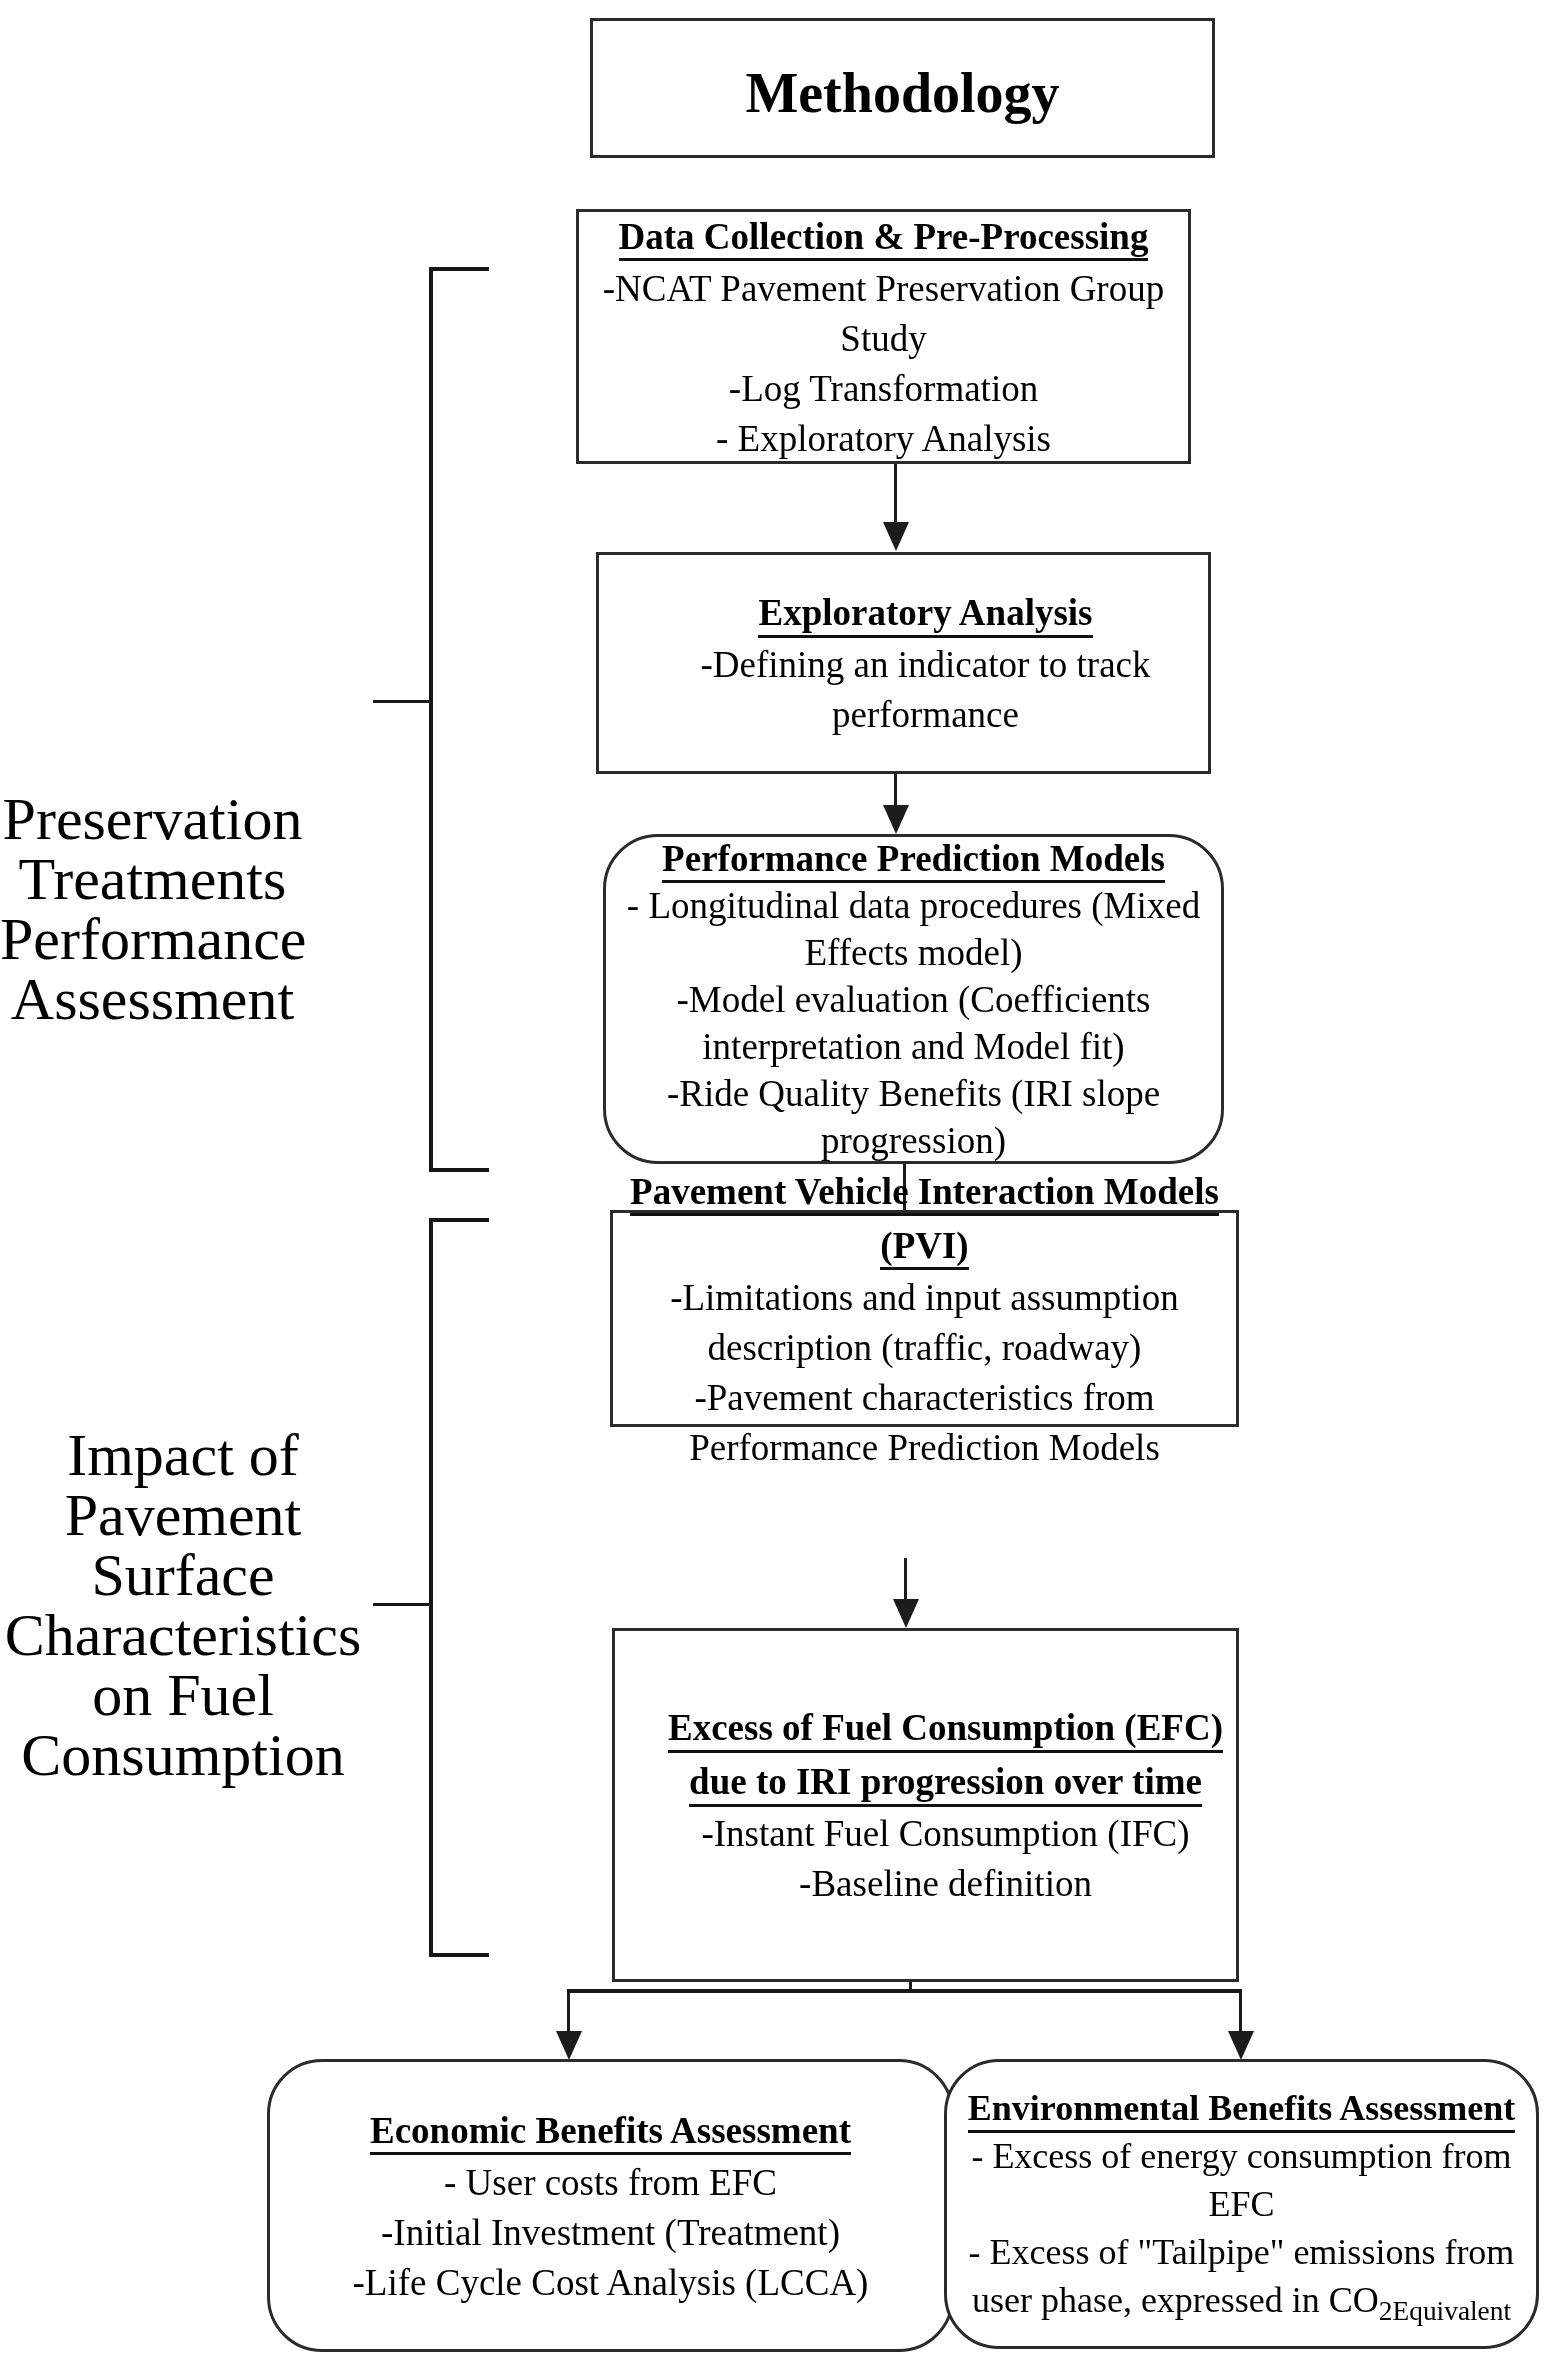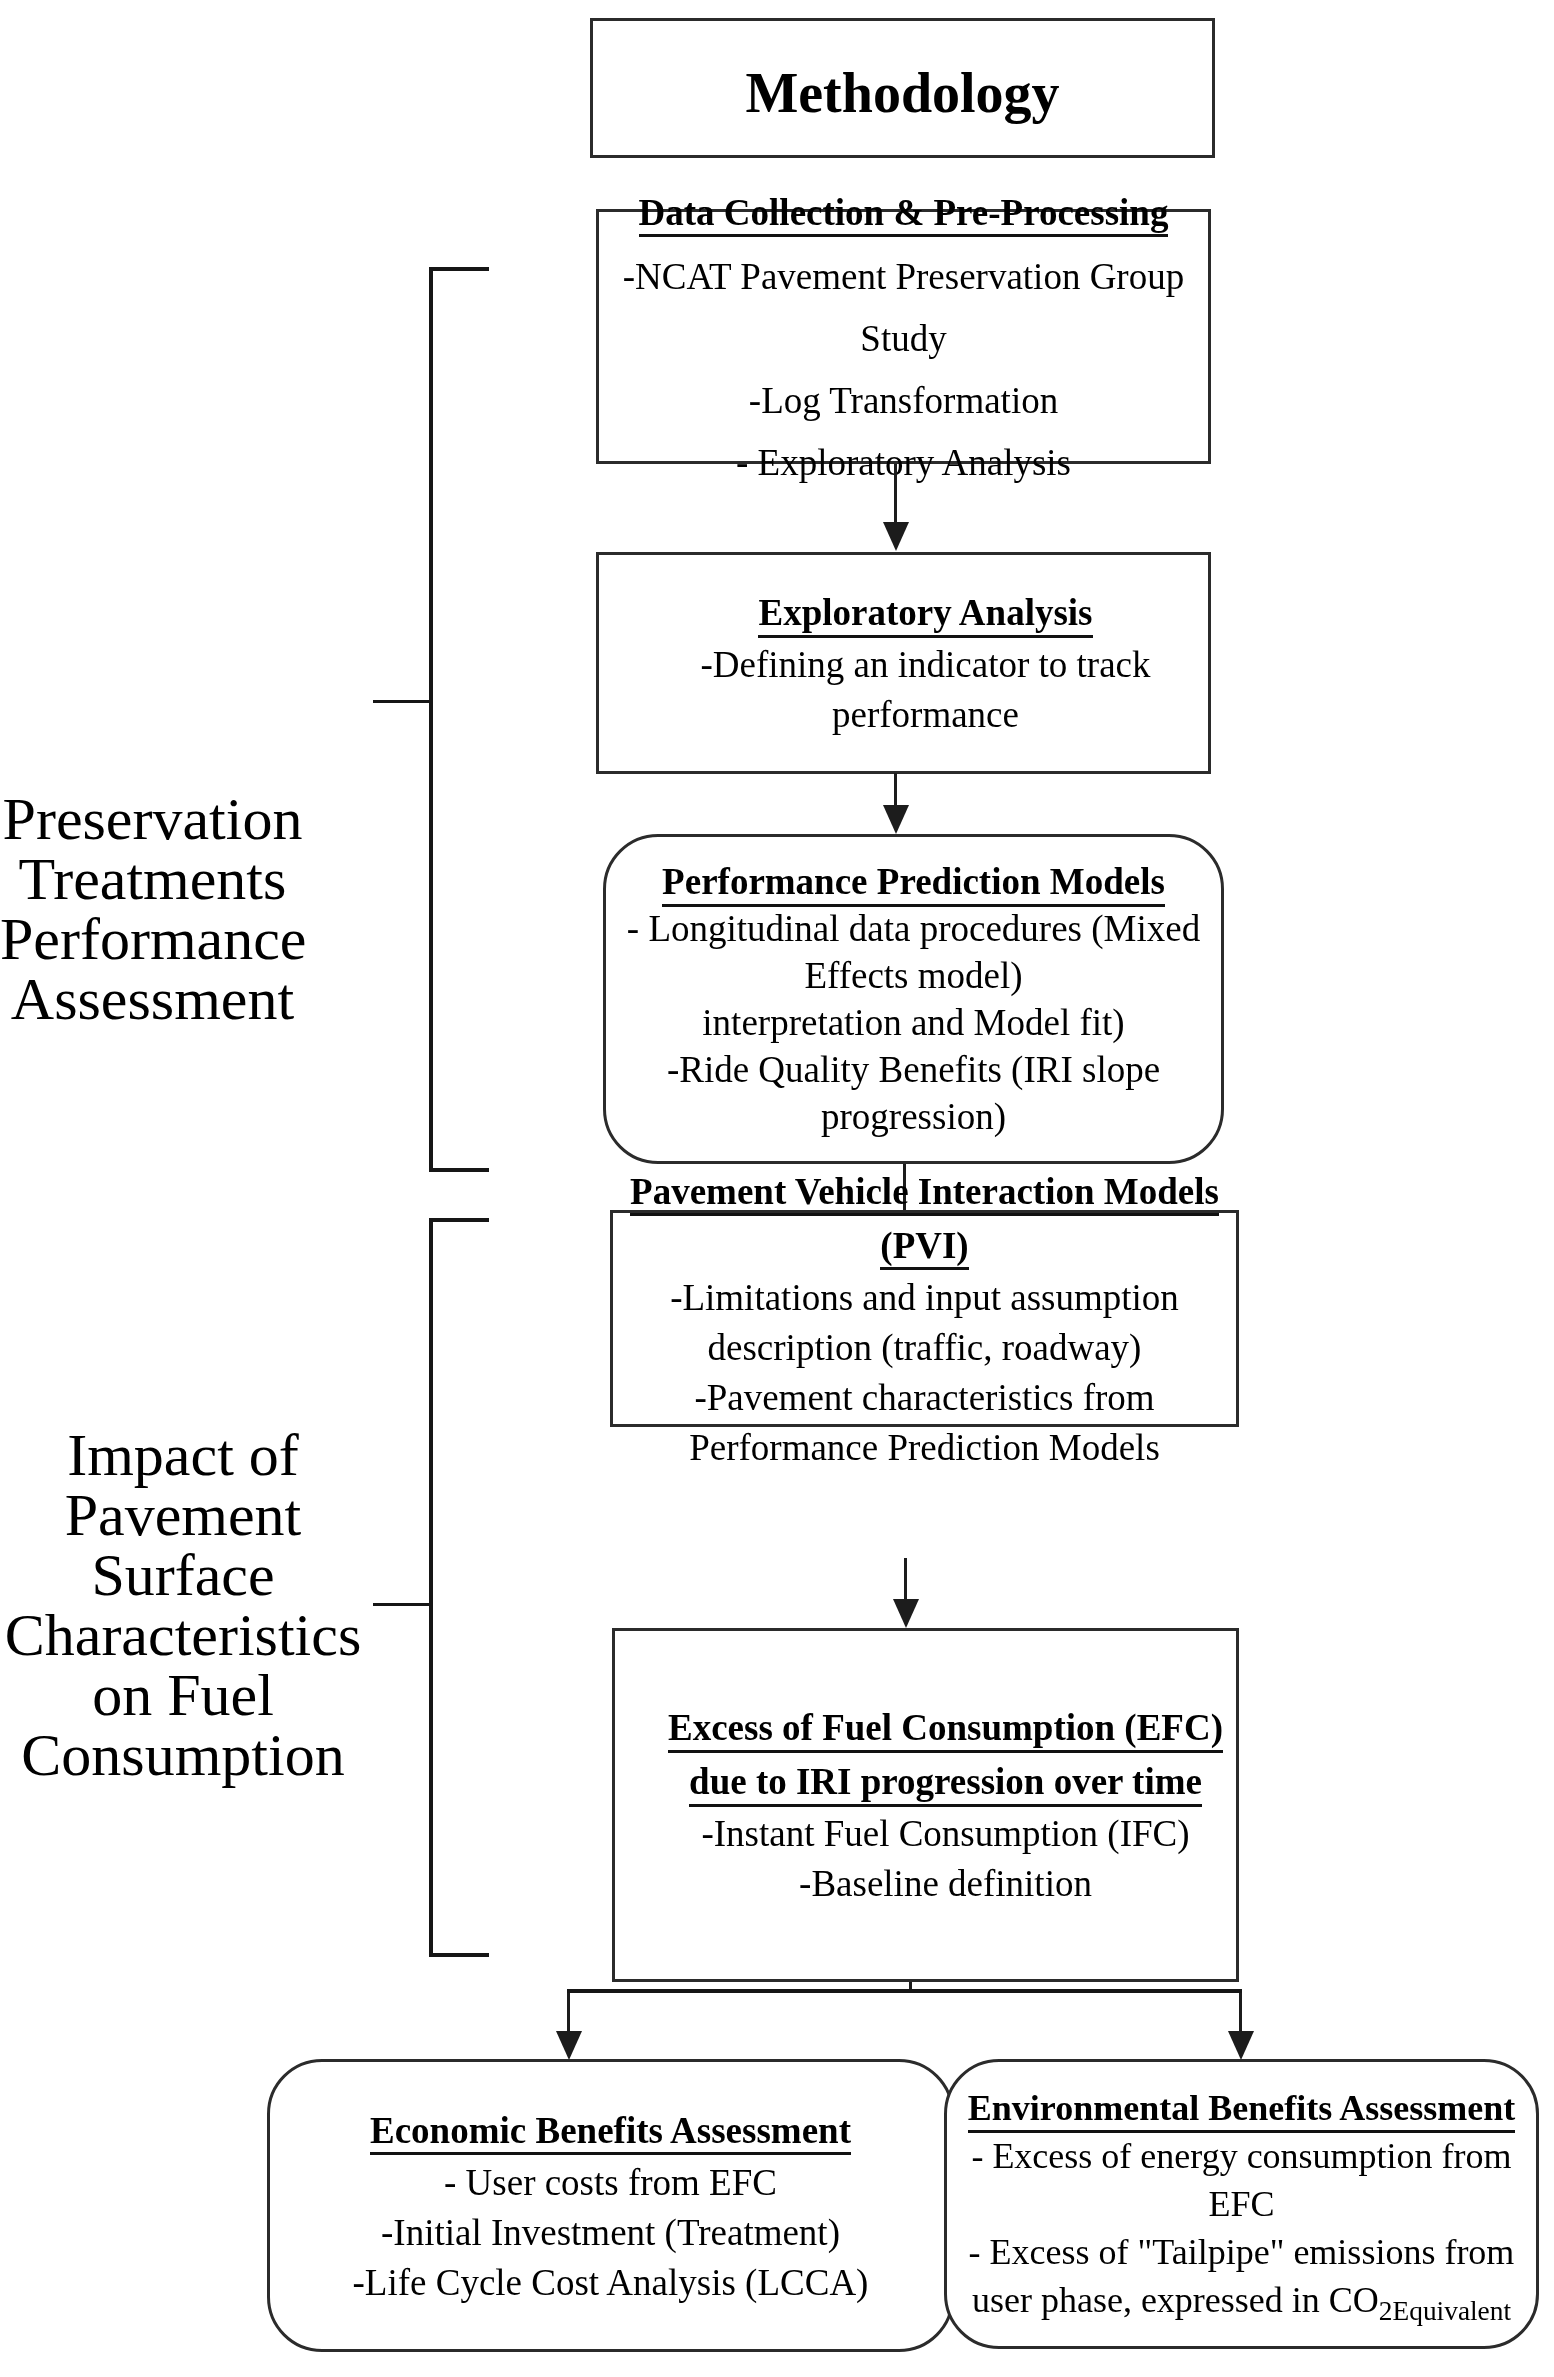--- a/index.html
+++ b/index.html
@@ -64,21 +64,21 @@
 </style>
 </head>
 <body>
 
 <div id="canvas">
 
   <div class="box" style="left:590px; top:18.3px; width:625px; height:140px;">
     <div class="methodology-text">Methodology</div>
   </div>
 
-  <div class="box" style="left:596px; top:209px; width:615px; height:255px;gap:12px;">
+  <div class="box" style="left:576px; top:209px; width:615px; height:255px;">
     <div class="line tline"><span class="u">Data Collection &amp; Pre-Processing</span></div>
     <div class="line">-NCAT Pavement Preservation Group</div>
     <div class="line">Study</div>
     <div class="line">-Log Transformation</div>
     <div class="line">- Exploratory Analysis</div>
   </div>
 
   <div>
     <div class="stem" style="left:894px; top:464px; height:61px;"></div>
     <div class="head" style="left:883px; top:522px;"></div>
@@ -92,20 +92,21 @@
 
   <div>
     <div class="stem" style="left:894px; top:773px; height:34px;"></div>
     <div class="head" style="left:883px; top:805px;"></div>
   </div>
 
   <div class="box rounded compact" style="left:603px; top:834px; width:621px; height:330px;">
     <div class="line tline"><span class="u">Performance Prediction Models</span></div>
     <div class="line">- Longitudinal data procedures (Mixed</div>
     <div class="line">Effects model)</div>
+    <div class="line">-Model evaluation (Coefficients</div>
     <div class="line">interpretation and Model fit)</div>
     <div class="line">-Ride Quality Benefits (IRI slope</div>
     <div class="line">progression)</div>
   </div>
 
   <div>
     <div class="stem" style="left:903px; top:1164px; height:61px;"></div>
     <div class="head" style="left:892px; top:1224px;"></div>
   </div>
 

